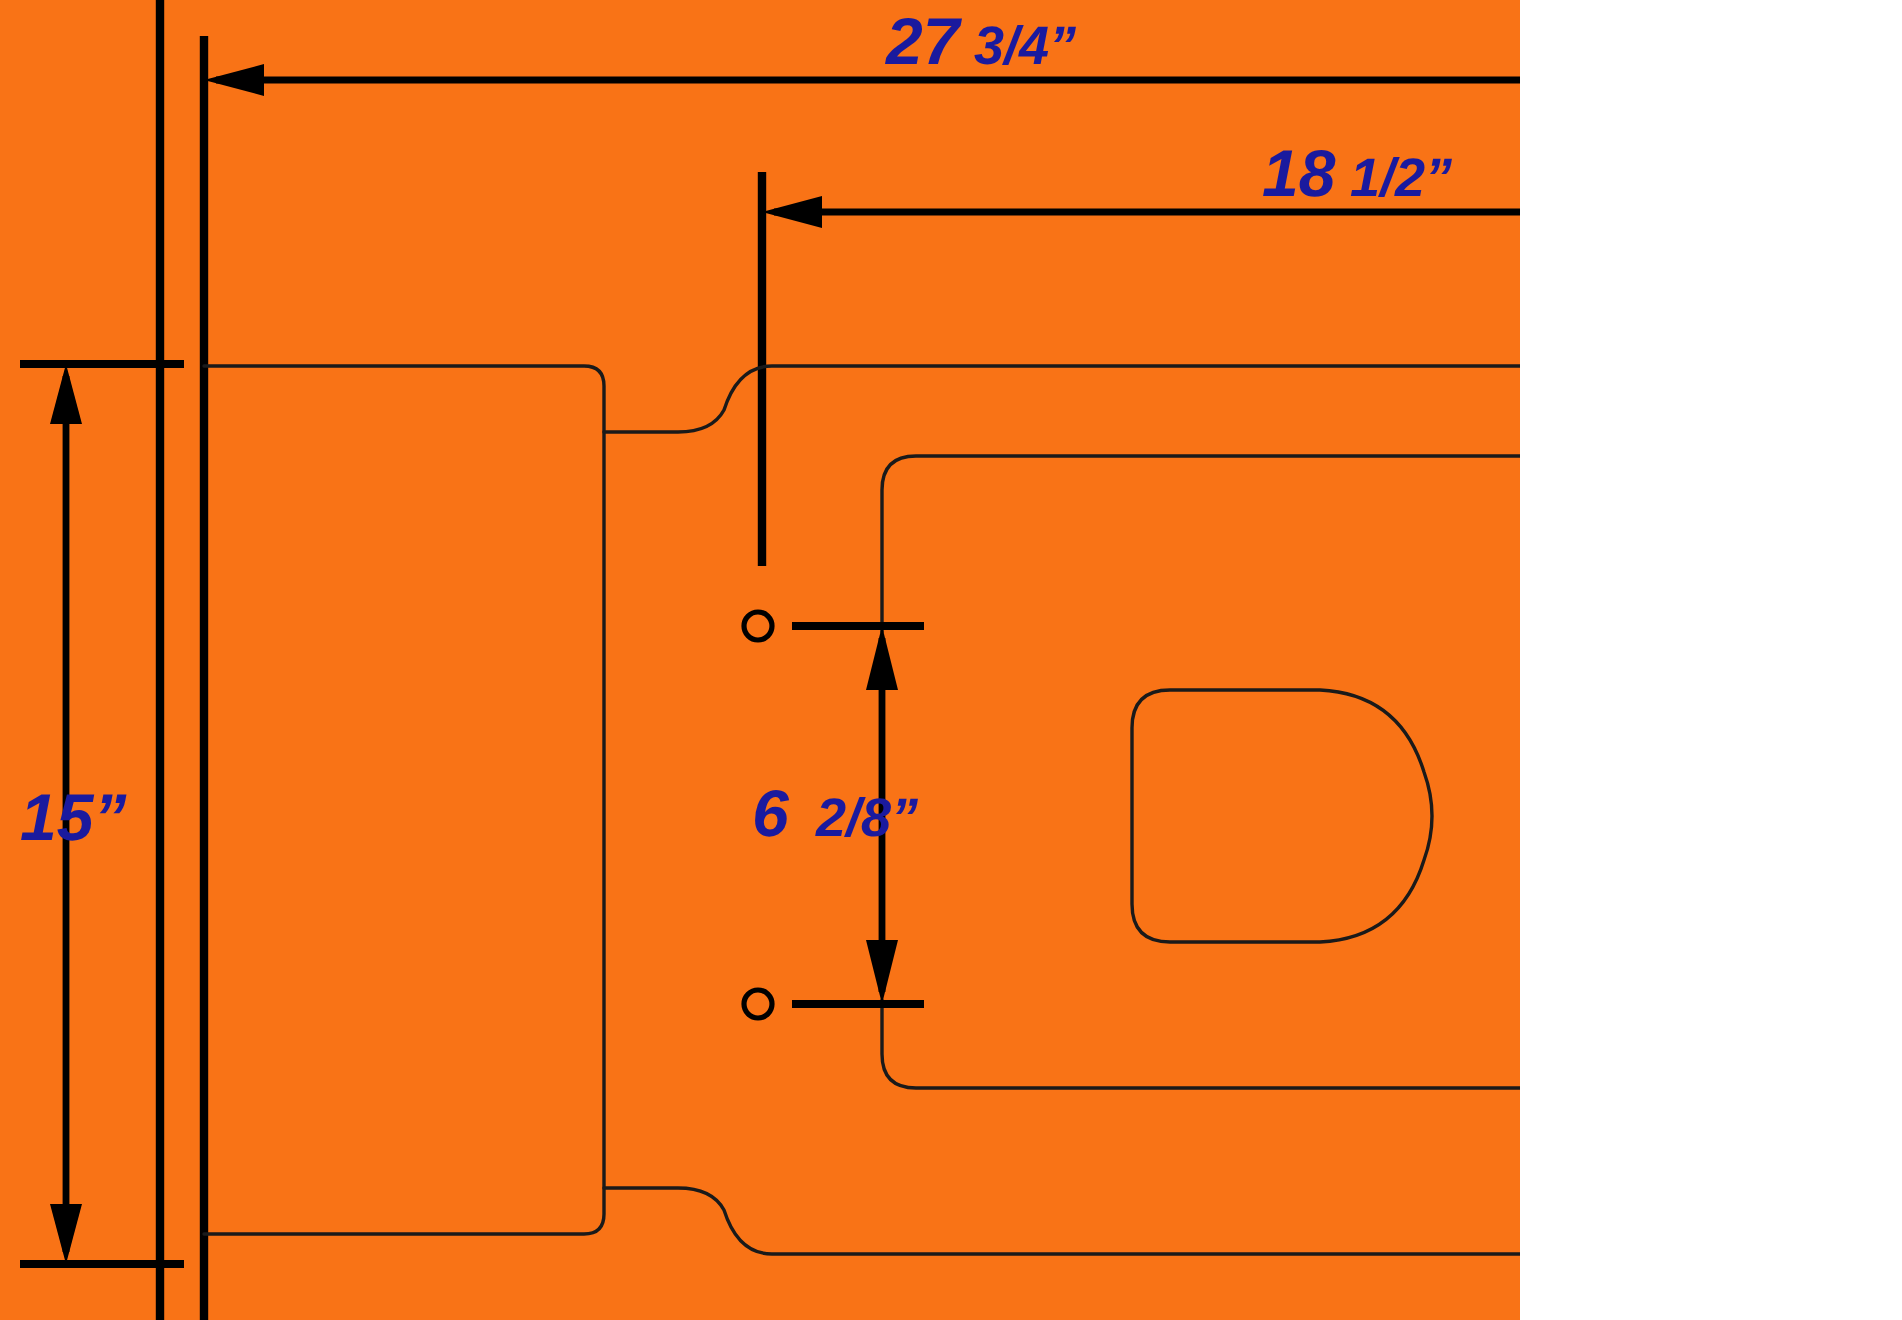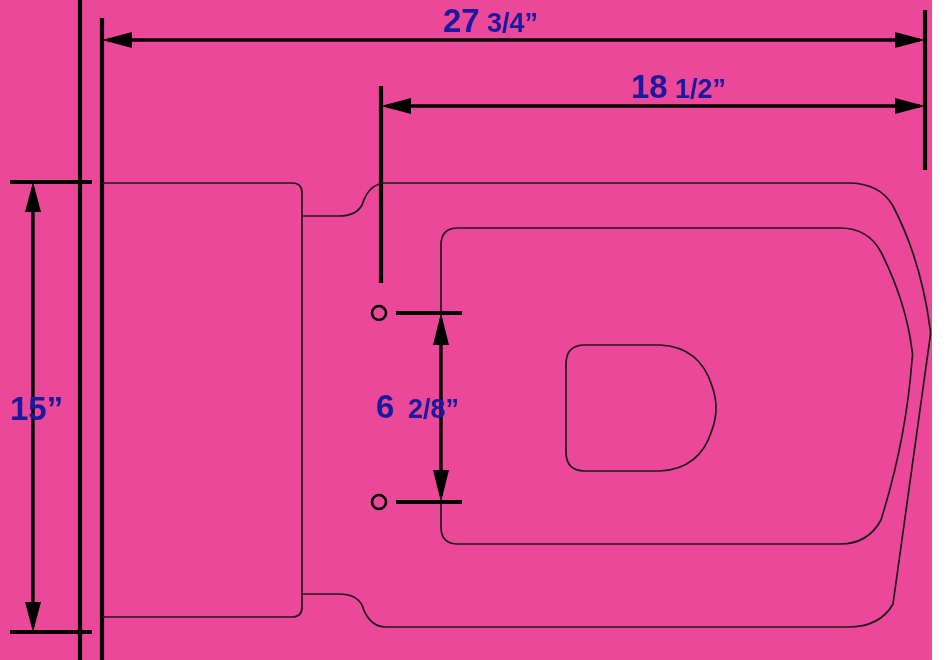--- a/index.html
+++ b/index.html
@@ -6,24 +6,25 @@
   html, body {
     margin: 0;
     padding: 0;
     background: #ffffff;
   }
   body {
     font-family: "Liberation Sans", sans-serif;
   }
   #drawing-root {
     position: relative;
-    width: 932px;
+    width: 760px;
     height: 660px;
-    background: #ec4899;
+    background: #f97316;
     overflow: hidden;
+    font-style: italic;
   }
   svg.drawing-canvas {
     display: block;
     width: 951px;
     height: 660px;
   }
   .outline-stroke {
     fill: none;
     stroke: #000000;
     stroke-width: 2.1;

